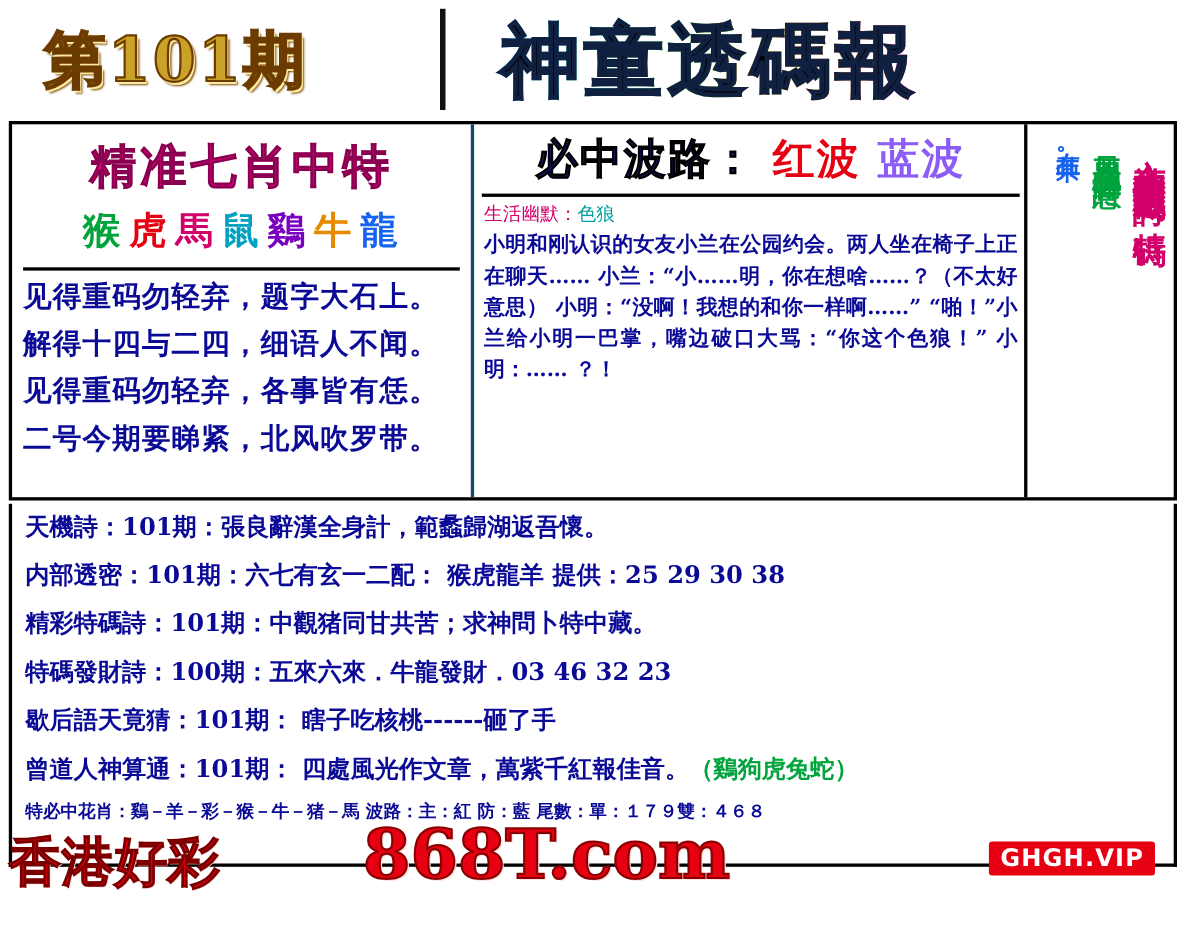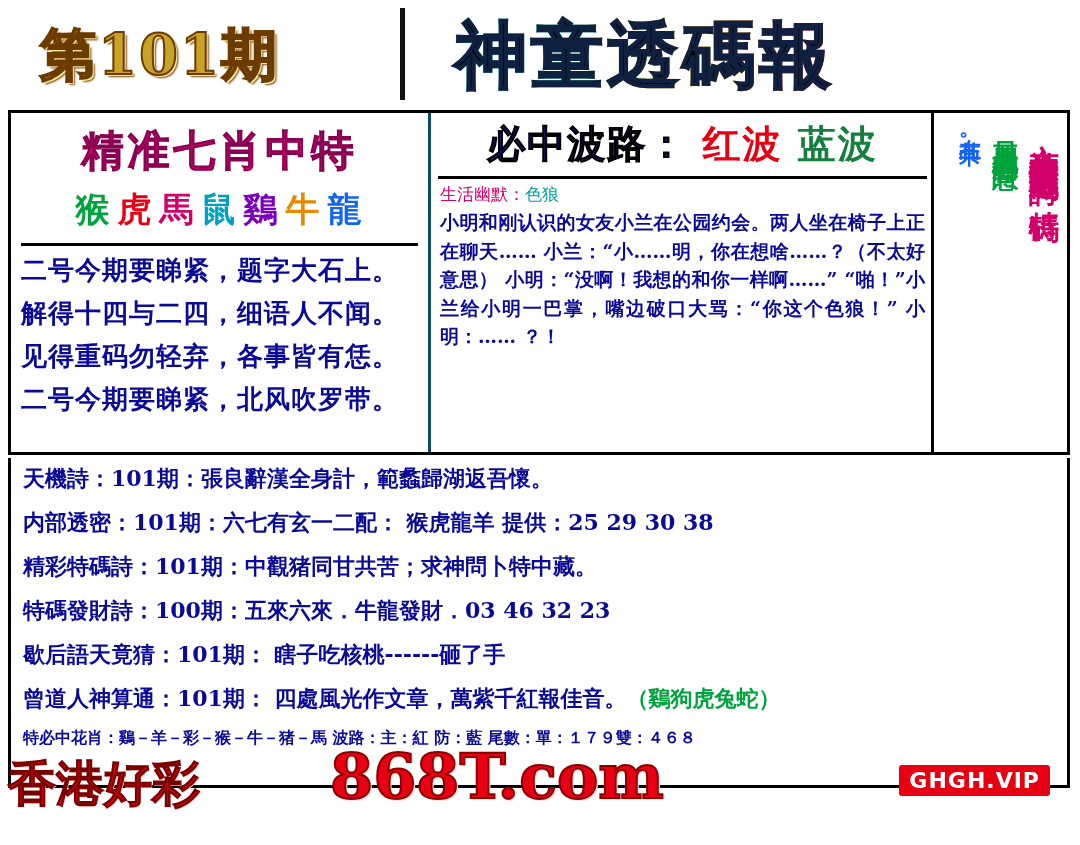--- a/index.html
+++ b/index.html
@@ -76,21 +76,21 @@
     border-right:3px solid #000;box-sizing:border-box;
   }
   .mid-title{
     text-align:center;margin-top:6px;
     font-size:38px;font-weight:bold;
     font-family:"DejaVu Serif","Liberation Serif",serif;
     letter-spacing:2px;
   }
   .mid-title .t-dark{color:#1b1b8f;-webkit-text-stroke:1px #000;}
   .mid-title .t-red{color:#e60012;}
-  .mid-title .t-blue{color:#15803d;}
+  .mid-title .t-blue{color:#8b5cf6;}
   .hr-black2{height:3px;background:#000;margin:6px 4px 0 4px;}
   .joke-head{
     margin:4px 6px 0 6px;font-size:17px;color:#e2007a;font-weight:normal;
     font-family:"DejaVu Serif","Liberation Serif",serif;
   }
   .joke-head .jh-label{color:#d2006b;}
   .joke-head .jh-title{color:#00a0a0;}
   .joke-body{
     margin:2px 6px 0 6px;font-size:19px;line-height:1.5;
     font-family:"DejaVu Serif","Liberation Serif",serif;
@@ -154,21 +154,21 @@
     <div class="divider-v"></div>
     <div class="masthead">神童透碼報</div>
   </div>
 
   <div class="frame">
 
     <div class="col-left">
       <div class="slogan">精准七肖中特</div>
       <div class="zodiac" id="zodiac-row"><span style="color: rgb(0, 163, 60);">猴</span><span style="color: rgb(230, 0, 18);">虎</span><span style="color: rgb(210, 0, 107);">馬</span><span style="color: rgb(0, 160, 192);">鼠</span><span style="color: rgb(122, 0, 192);">鷄</span><span style="color: rgb(230, 138, 0);">牛</span><span style="color: rgb(20, 100, 240);">龍</span></div>
       <div class="hr-black"></div>
-      <div class="poem">二号今期要睇紧，题字大石上。</div>
+      <div class="poem">见得重码勿轻弃，题字大石上。</div>
       <div class="poem">解得十四与二四，细语人不闻。</div>
       <div class="poem">见得重码勿轻弃，各事皆有恁。</div>
       <div class="poem">二号今期要睇紧，北风吹罗带。</div>
     </div>
 
     <div class="col-mid">
       <div class="mid-title">
         <span class="t-dark">必中波路：</span>
         <span class="t-red">红波</span>
         <span class="t-blue">蓝波</span>

